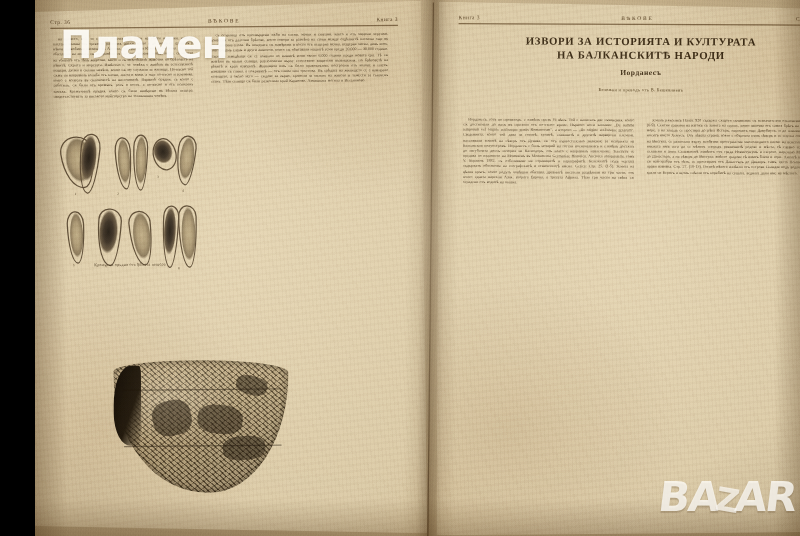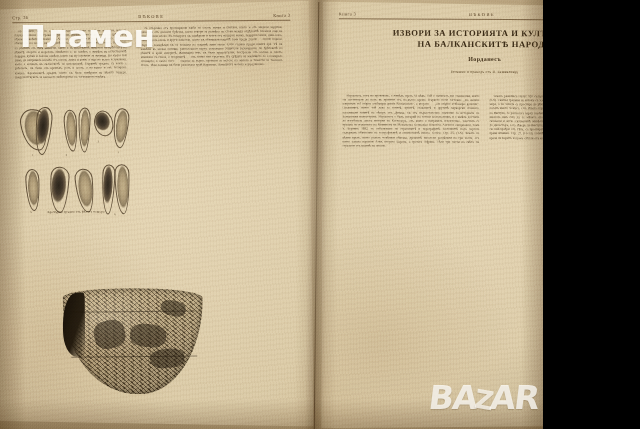--- a/index.html
+++ b/index.html
@@ -1,22 +1,23 @@
 <!DOCTYPE html>
 <html><head>
 <meta charset="utf-8">
 <style>
   html,body{margin:0;padding:0;background:#000;}
   body{font-family:"Liberation Serif", serif;}
 
   #scene{
     position:relative;
-    width:543px;height:429px;
+    width:613px;height:429px;
     overflow:hidden;
     background:#1d4ed8;
+    margin-left:28px;
   }
 
   
   .backdrop{
     position:absolute;inset:0;
     background:
       radial-gradient(120% 90% at 50% 40%, #d9c7a4 0%, #c3ae88 55%, #a9926c 100%);
   }
   .backdrop-grain{
     position:absolute;inset:0;

